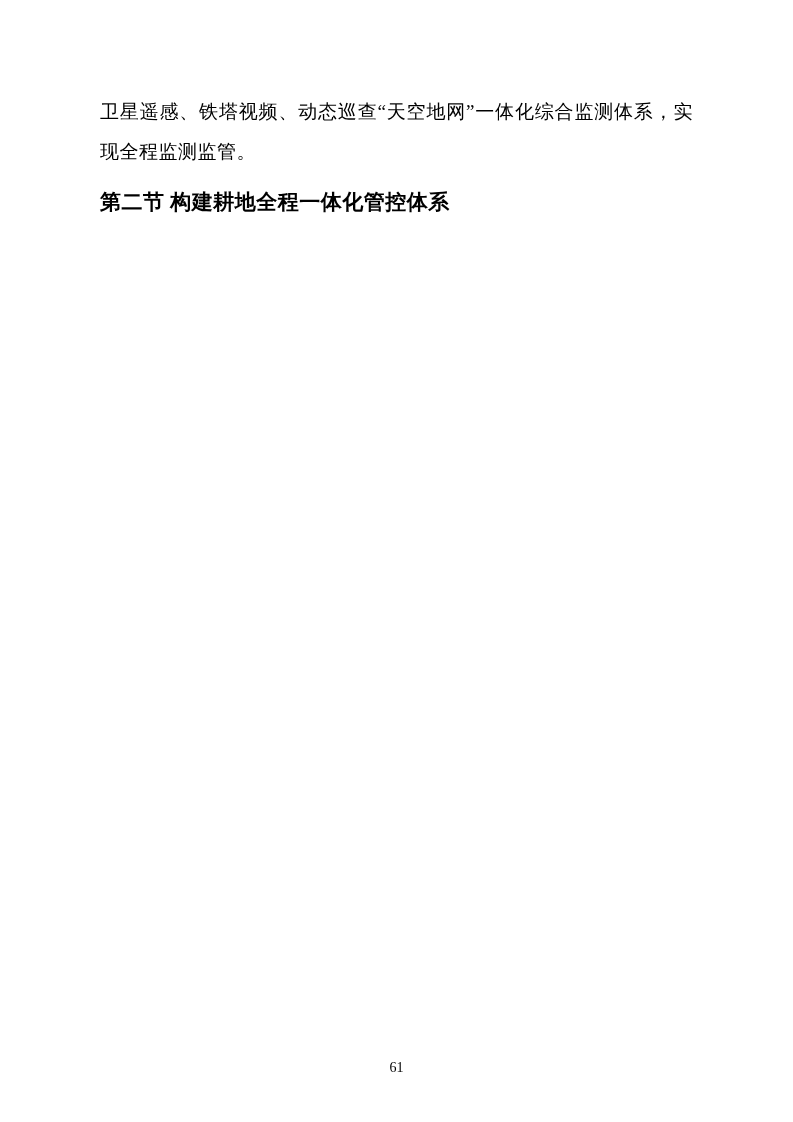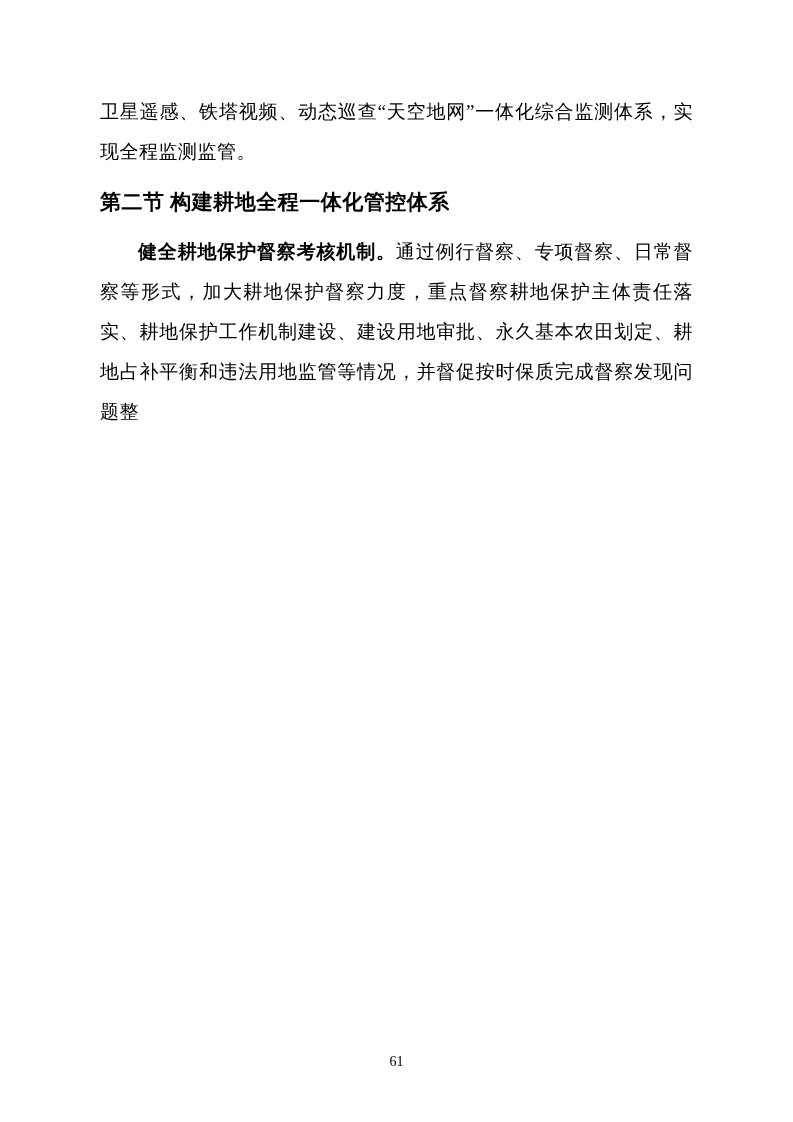--- a/index.html
+++ b/index.html
@@ -43,35 +43,34 @@
     text-justify: inter-ideograph;
     text-indent: 2em;
     letter-spacing: 0.5px;
   }
   .para b {
     font-weight: bold;
   }
   .page-number {
     position: absolute;
     left: 0;
-    bottom: 52px;
+    bottom: 46px;
     width: 100%;
     text-align: center;
     font-size: 14px;
     font-family: "Liberation Serif", "DejaVu Serif", serif;
   }
 </style>
 </head>
 <body>
 
 <div class="page">
 
   <p class="intro">卫星遥感、铁塔视频、动态巡查“天空地网”一体化综合监测体系，实现全程监测监管。</p>
 
   <h2 class="heading">第二节 构建耕地全程一体化管控体系</h2>
 
 
 
-  <p class="para"><b>健全耕地保护督察考核机制。</b><span>通过例行督察、专项督察、日常督察等形式，加大耕地保护督察力度，重点督察耕地保护主体责任落实、耕地保护工作机制建设、建设用地审批、永久基本农田划定、耕地占补平衡和违法用地监管等情况，并督促按时保质完成督察发现问题整</span></p>
 
 </div>
 
 <div class="page-number">61</div>
 
 </body></html>

